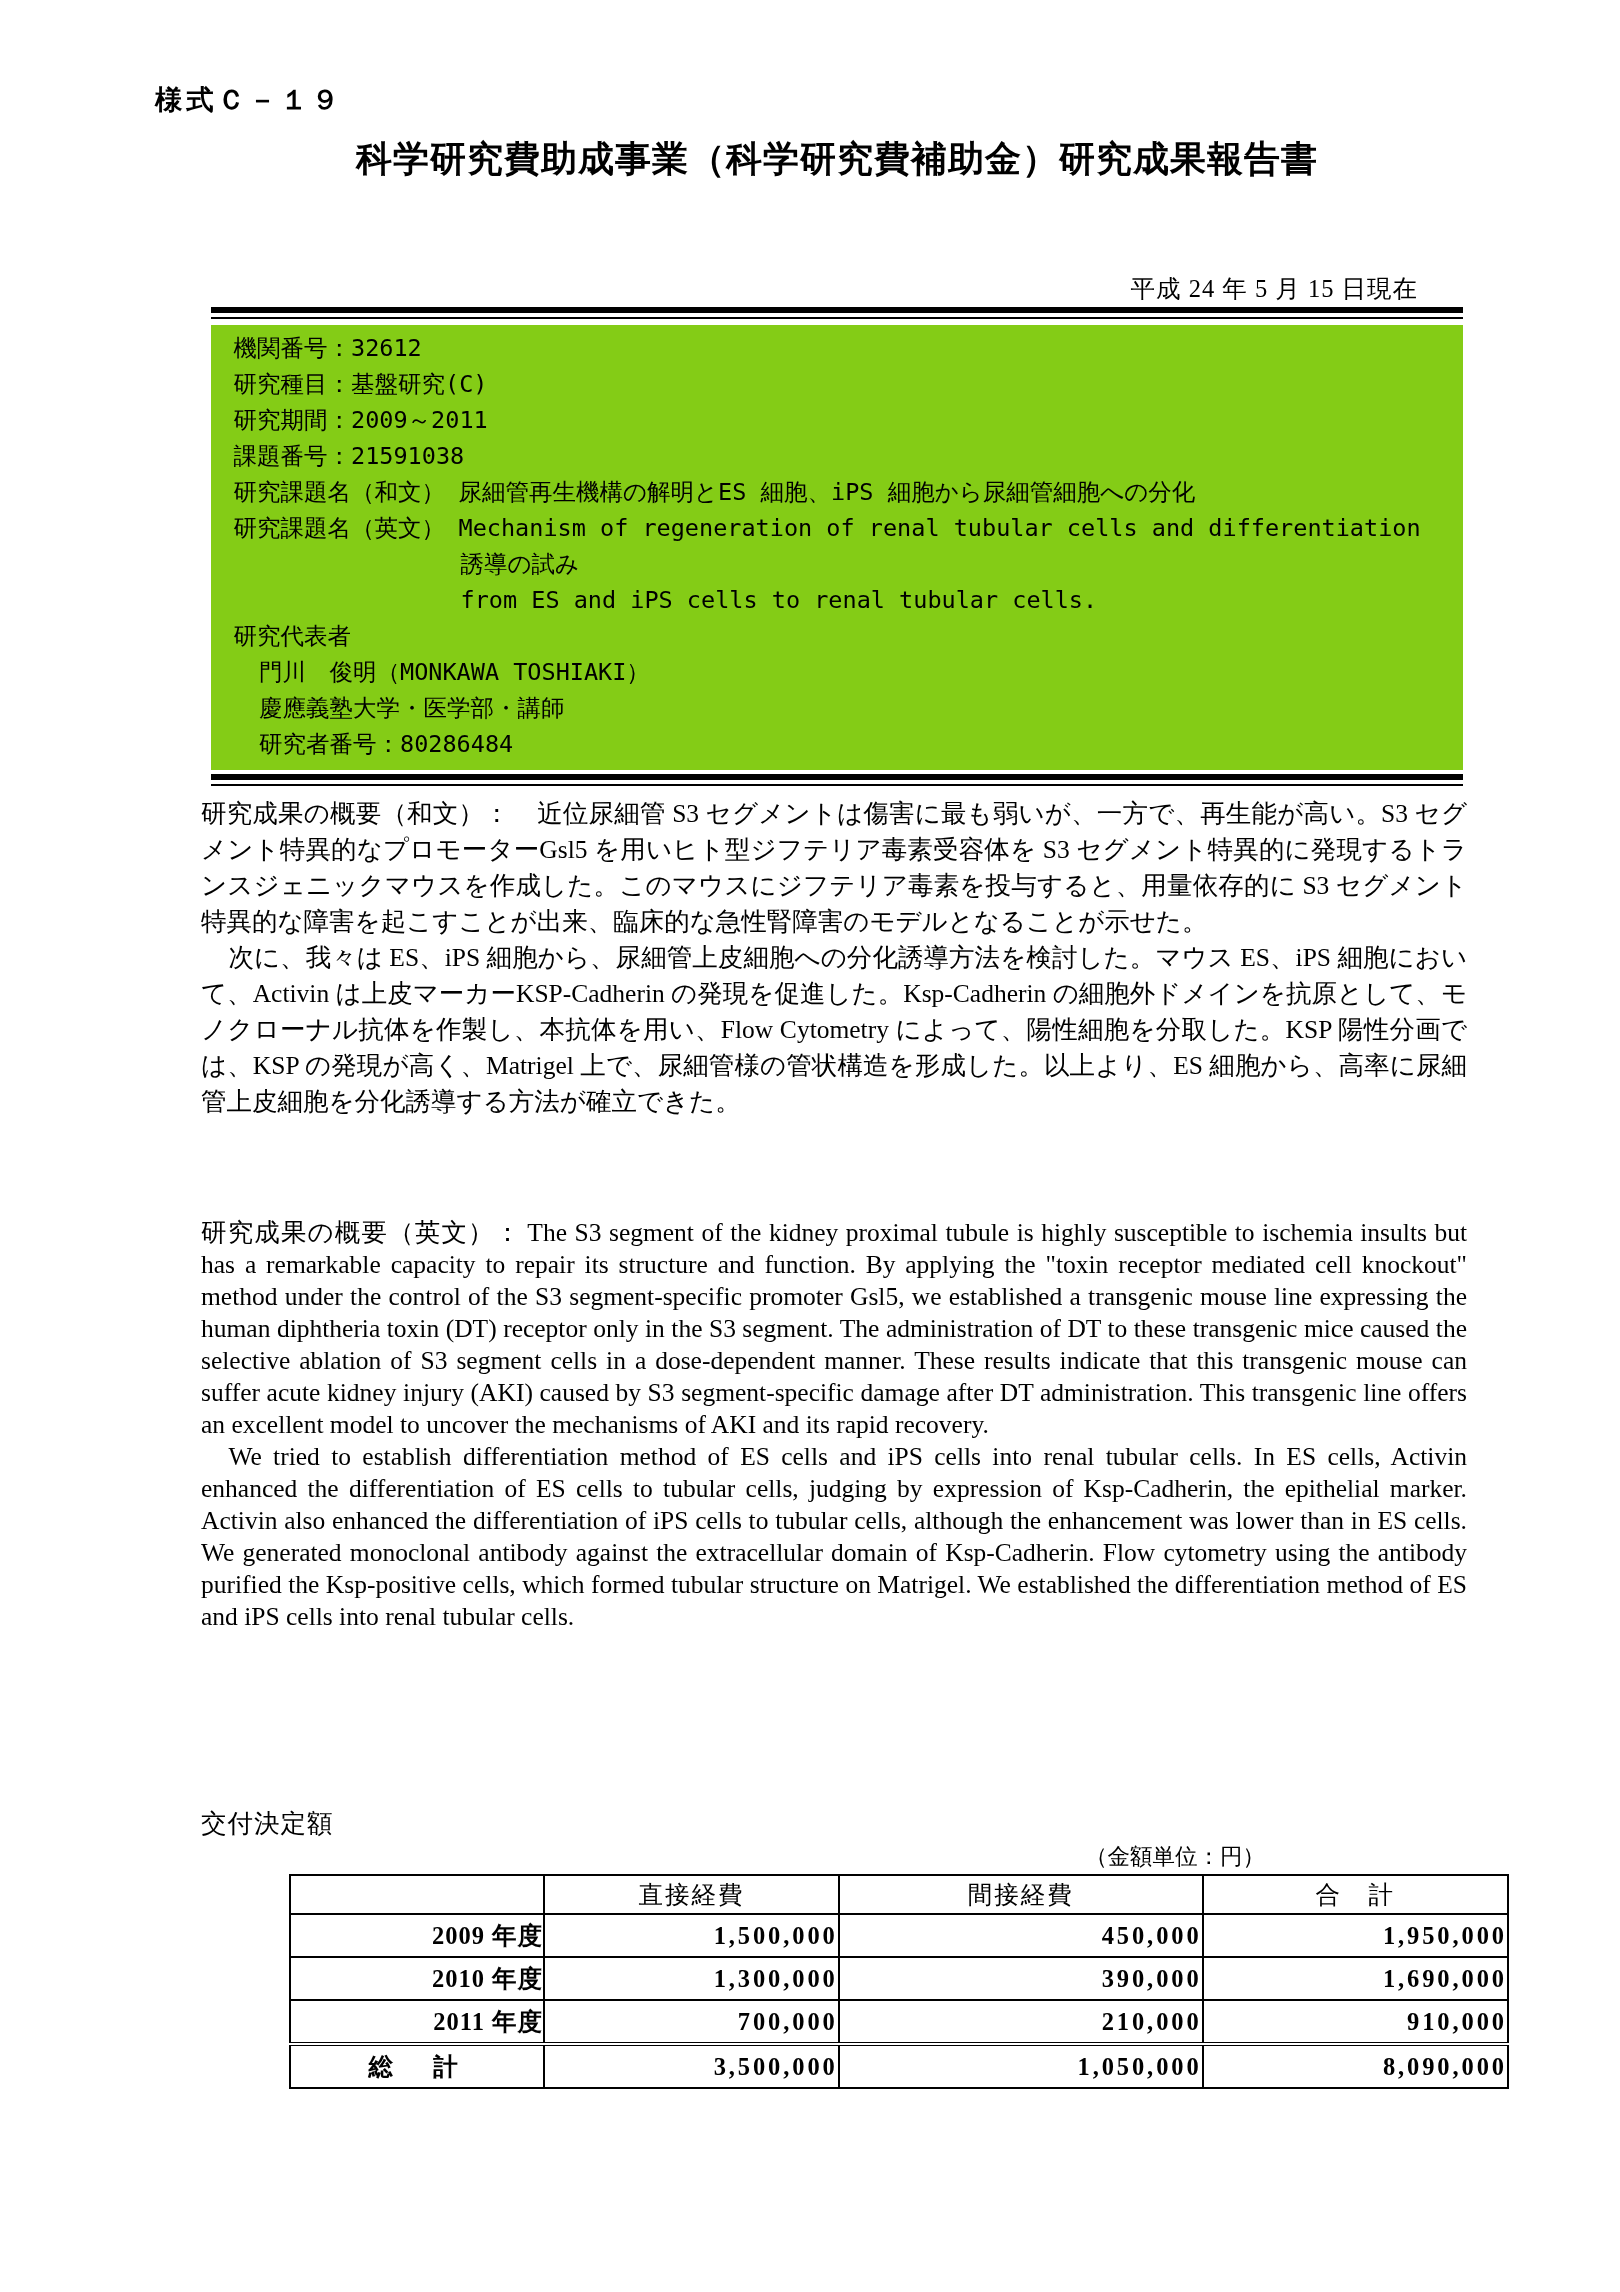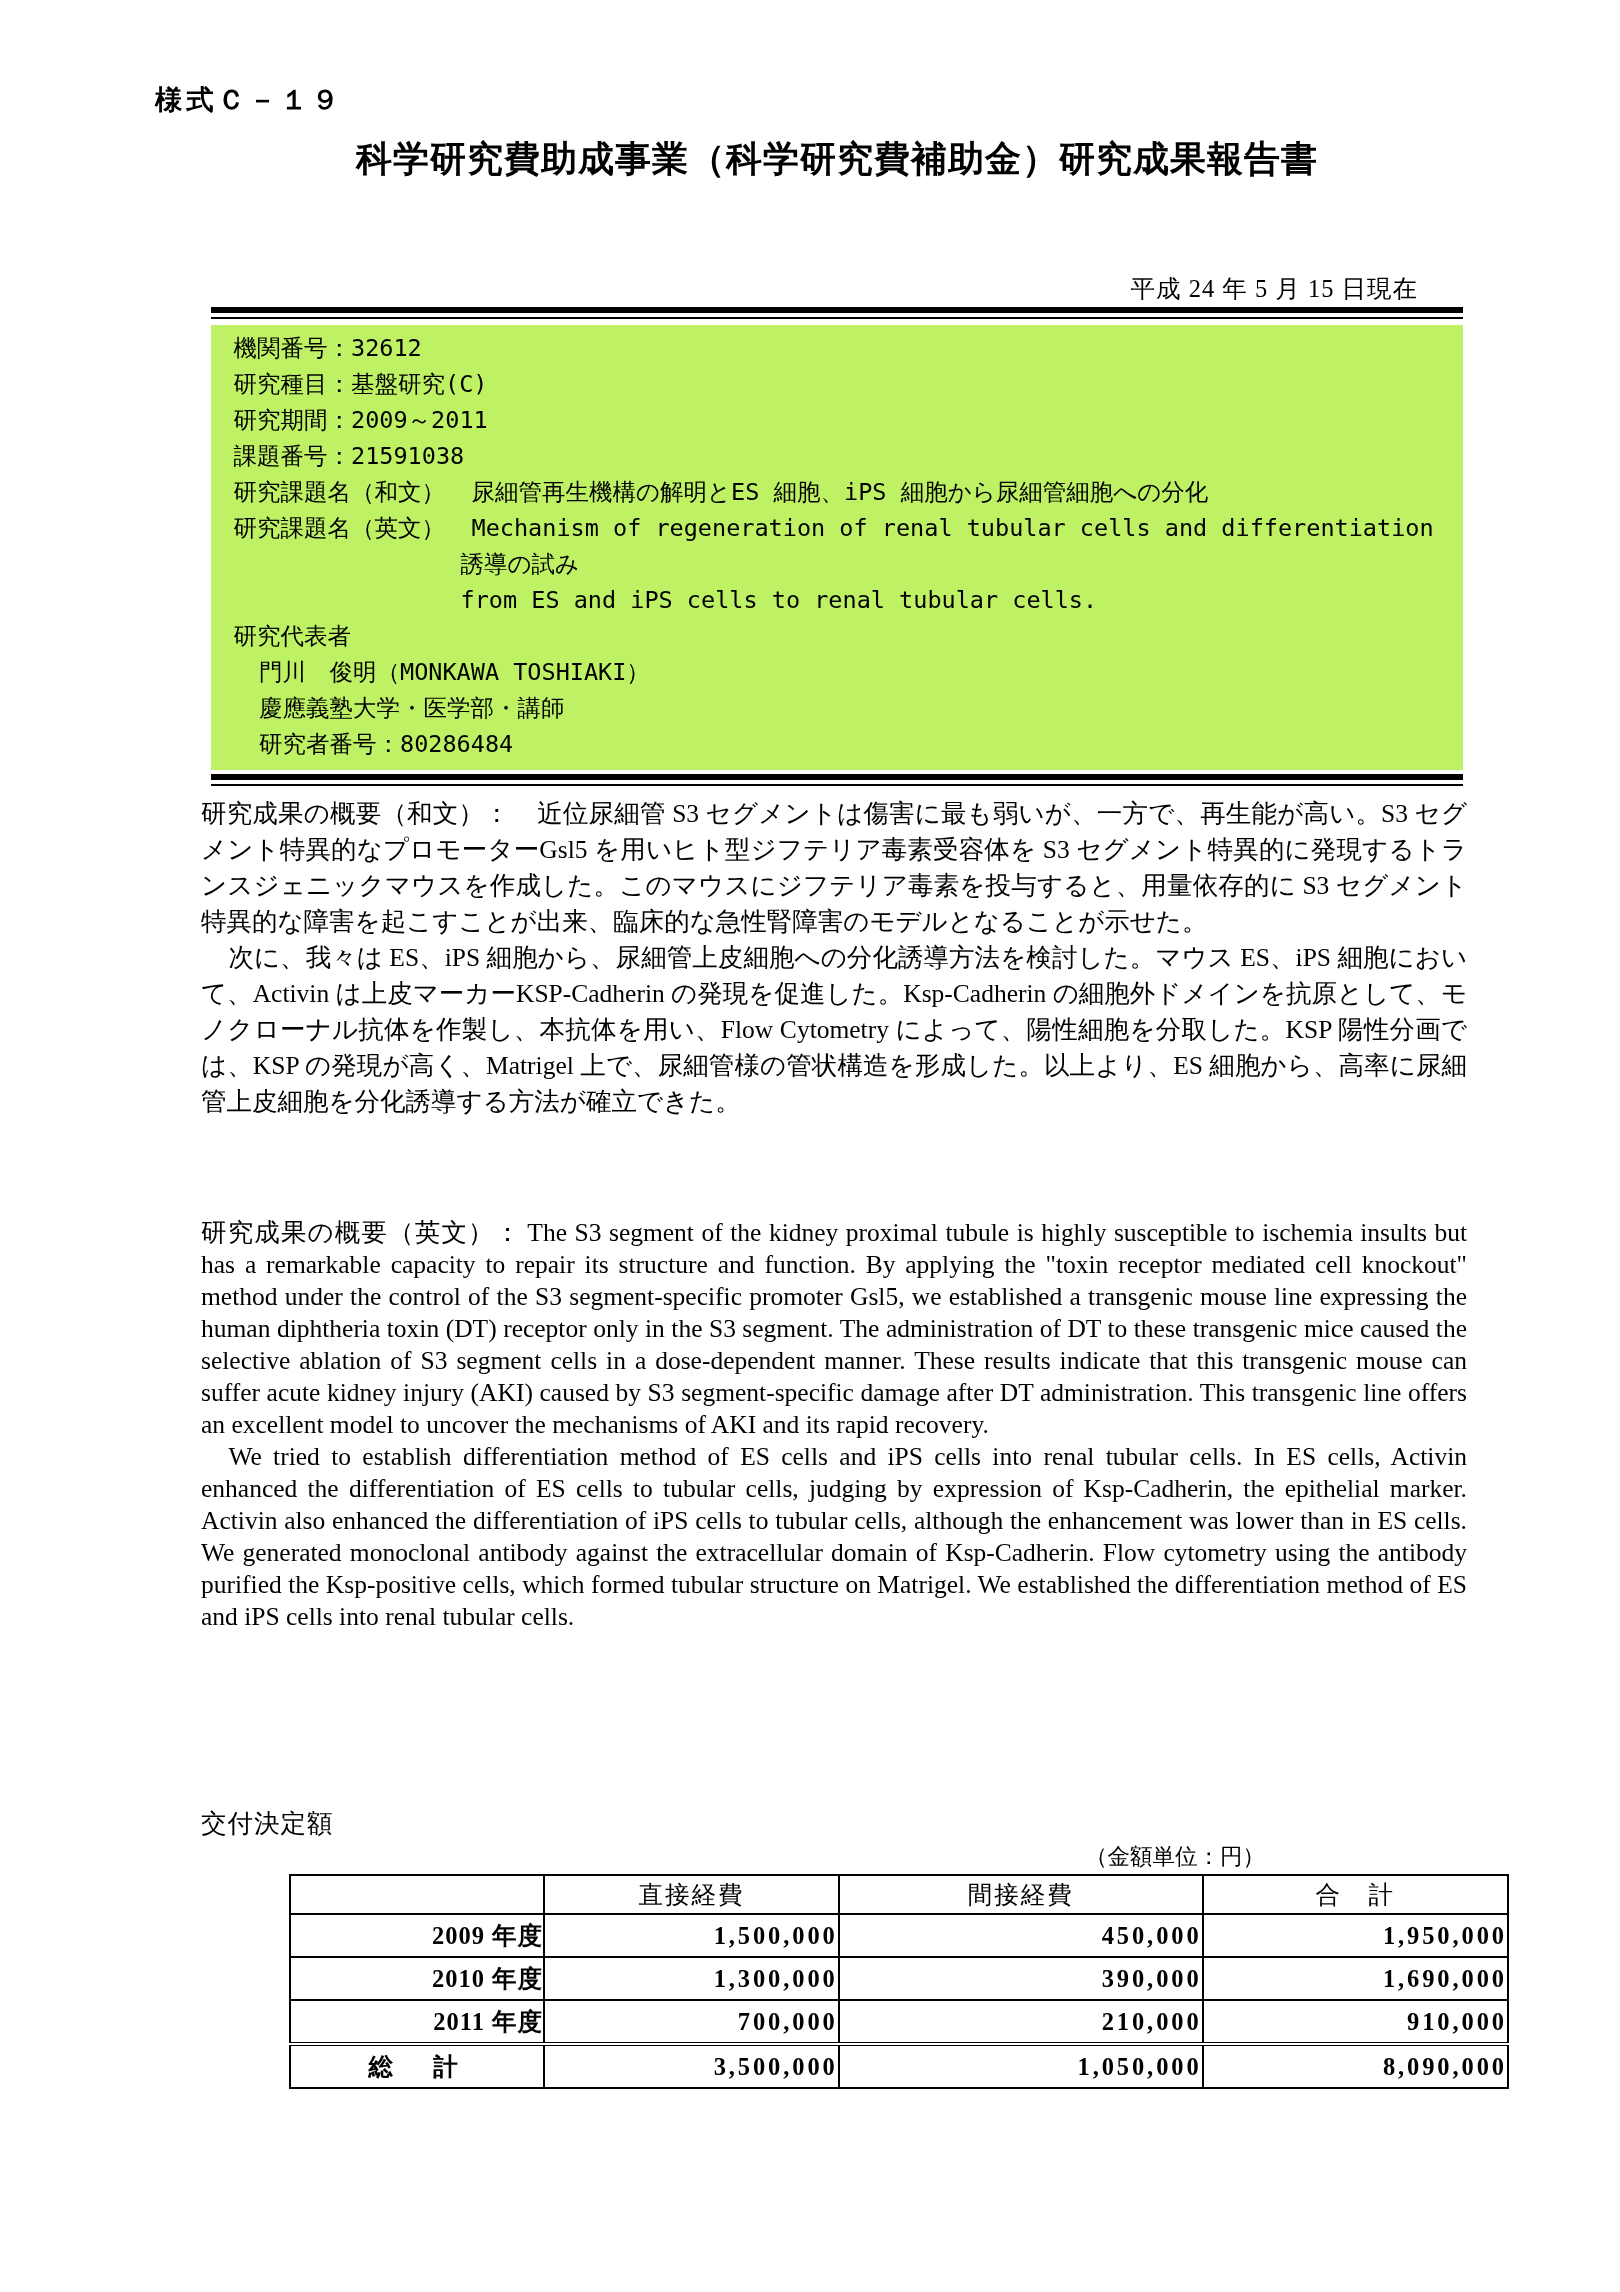--- a/index.html
+++ b/index.html
@@ -30,29 +30,29 @@
   
   .rule{
     position:absolute;left:211px;width:1252px;
     border-top:6.9px solid #000;border-bottom:2px solid #000;height:3.9px;
   }
   .rule-top{top:307px;}
   .rule-mid{top:774px;}
   
   .info-box{
     position:absolute;left:211px;top:325px;width:1252px;height:445px;
-    background:#bef264;
+    background:#84cc16;
     font-family:"DejaVu Sans Mono","Liberation Sans",sans-serif;
     font-size:23.5px;line-height:36px;
     padding:4.9px 0 0 22.5px;box-sizing:border-box;
     white-space:nowrap;
   }
   .info-line{height:36px;}
   .info-line .lbl-fixed{display:inline-block;width:220px;}
-  .info-line .val{margin-left:18px;}
+  .info-line .val{margin-left:5px;}
   .cont{padding-left:227px;}
   .indent1{padding-left:25.5px;}
   
   .abstract{position:absolute;left:201px;width:1266px;}
   .abstract p{margin:0;text-align:justify;}
   .abstract-ja{top:796px;font-size:25.5px;line-height:36px;}
   .abstract-en{top:1217px;font-size:25.5px;line-height:32px;}
   .abs-lead-ja{margin-left:27.4px;margin-top:32px;}
   .abs-lead-en{margin-left:5.9px;}
   .para-indent{text-indent:27.4px;}

